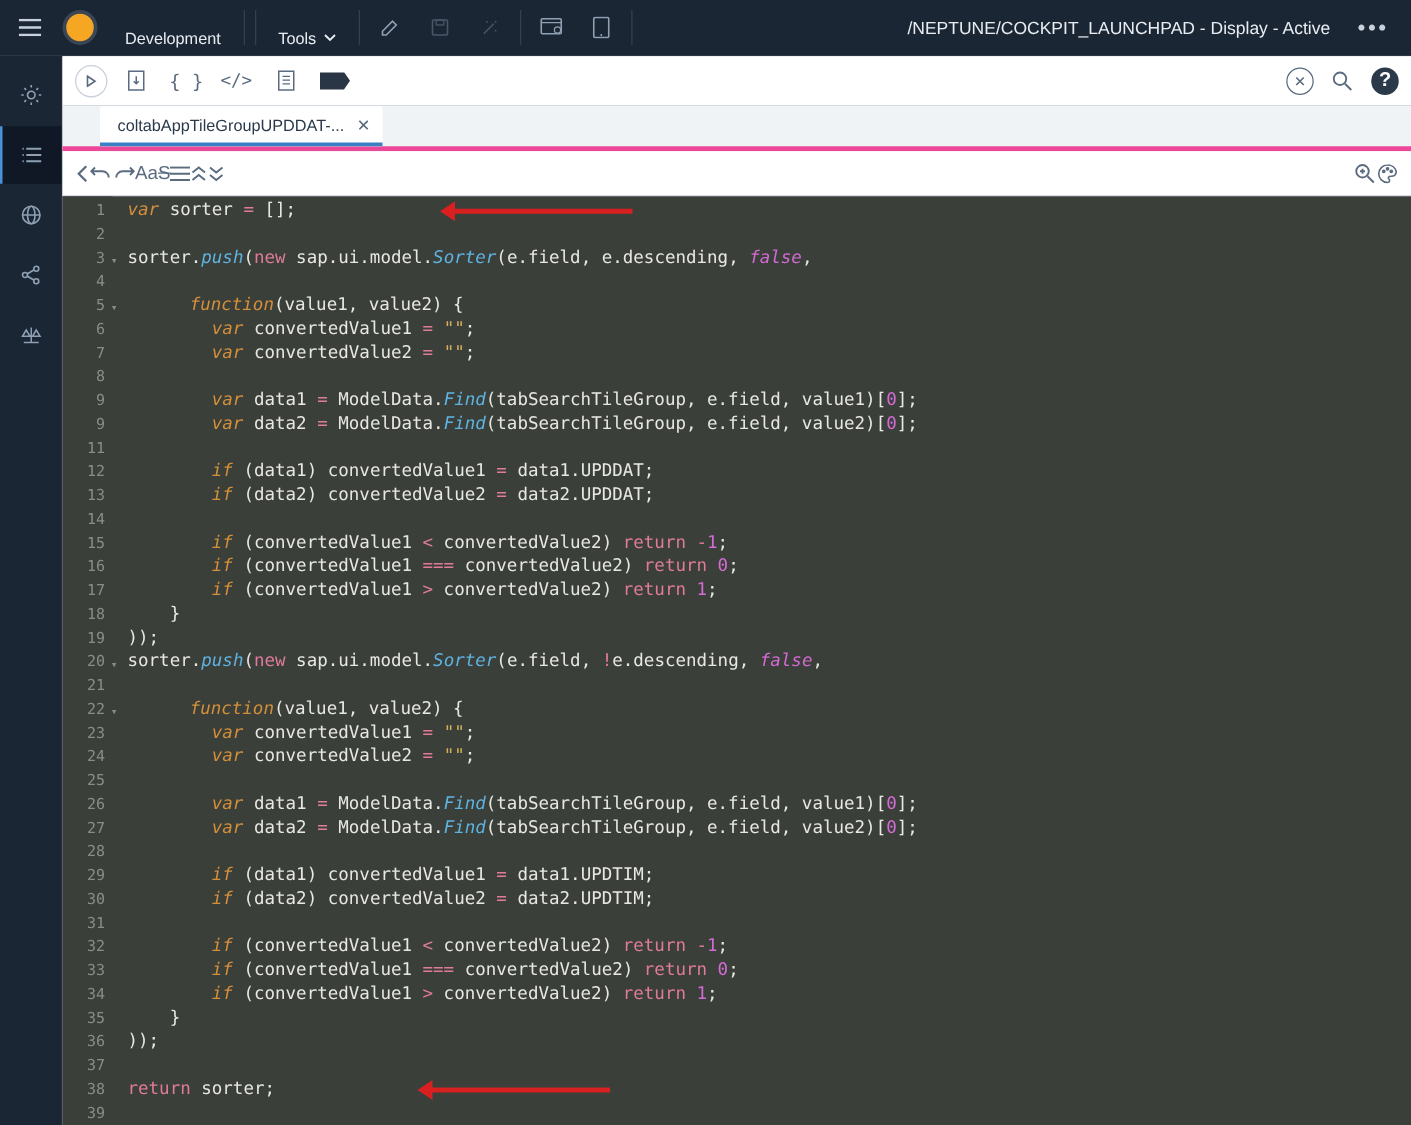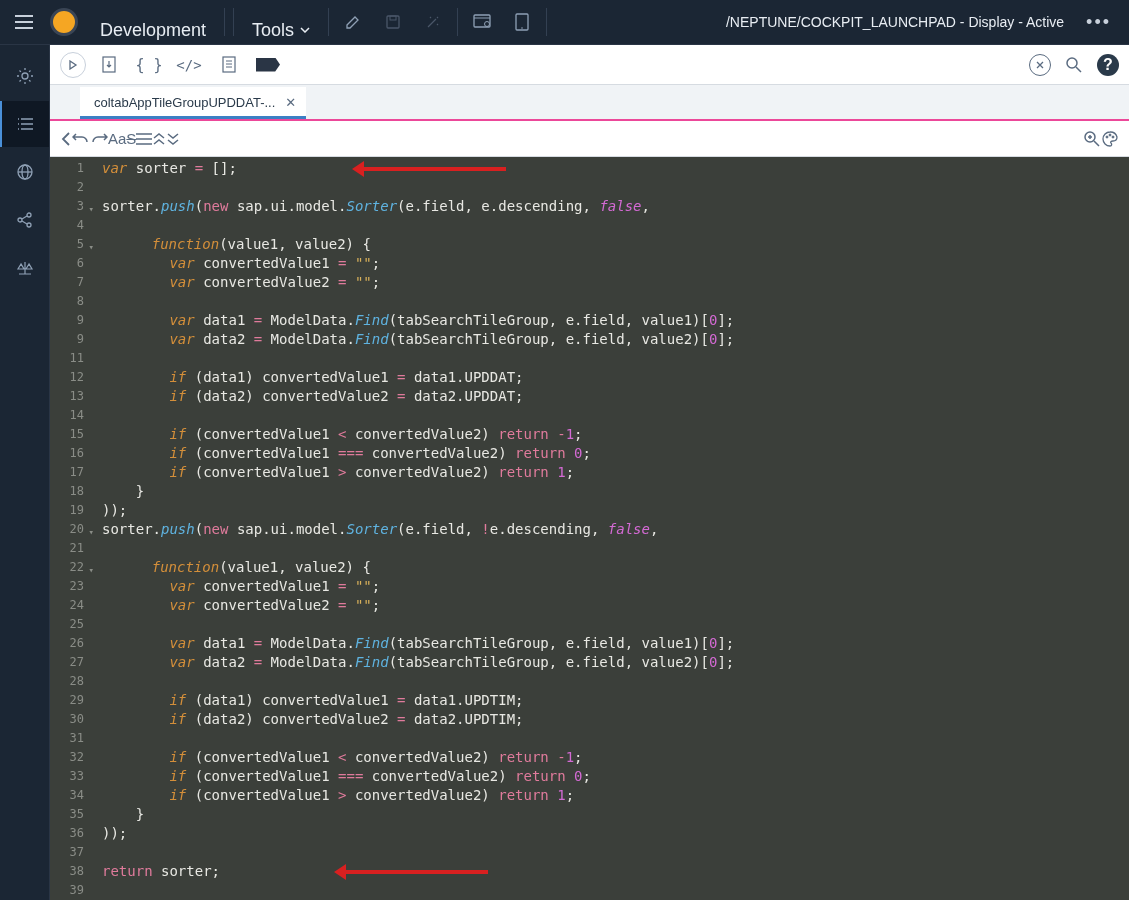--- a/index.html
+++ b/index.html
@@ -27,21 +27,21 @@
   color: #c8d0db; cursor: pointer;
 }
 .logo {
   width: 28px; height: 28px; border-radius: 50%;
   background: #f5a623; border: 3px solid #3a4555;
   margin: 0 6px;
 }
 .top-item {
   color: #e8edf3; padding: 0 12px; height: 32px;
   display: flex; align-items: center; gap: 6px;
-  font-size: 18px; cursor: pointer; margin-top: 16px;
+  font-size: 13px; cursor: pointer; margin-top: 16px;
 }
 .top-sep { width:1px; height:28px; background:#334052; margin:0 2px; }
 .top-icon {
   width: 36px; height: 36px; display:flex; align-items:center; justify-content:center;
   color: #8fa0b5; cursor:pointer;
 }
 .top-icon.disabled { color:#4a5668; cursor:default; }
 .top-title { color:#e8edf3; font-size:14px; margin-left:auto; margin-right:8px; }
 .ellipsis { color:#c8d0db; font-size:18px; padding:0 10px; cursor:pointer; letter-spacing:2px;}
 
@@ -70,21 +70,21 @@
 }
 .subbar .flag {
   width:24px; height:14px; background:#2a3545;
   clip-path: polygon(0 0, 80% 0, 100% 50%, 80% 100%, 0 100%);
   margin-left:4px;
 }
 .subbar .grow { flex:1; }
 
 
 .tabstrip {
-  height:36px; background:#f0f3f6; border-bottom:2px solid #ec4899;
+  height:36px; background:#f0f3f6; border-bottom:4px solid #ec4899;
   display:flex; align-items:flex-end; padding-left:30px;
 }
 .tab {
   padding:8px 10px 6px 14px; font-size:13px; color:#2a3a4a;
   display:flex; align-items:center; gap:10px;
   border-bottom:3px solid #3b7fc4;
   background:#fff;
 }
 .tab .close { color:#5a6b80; cursor:pointer; font-size:13px; }
 

